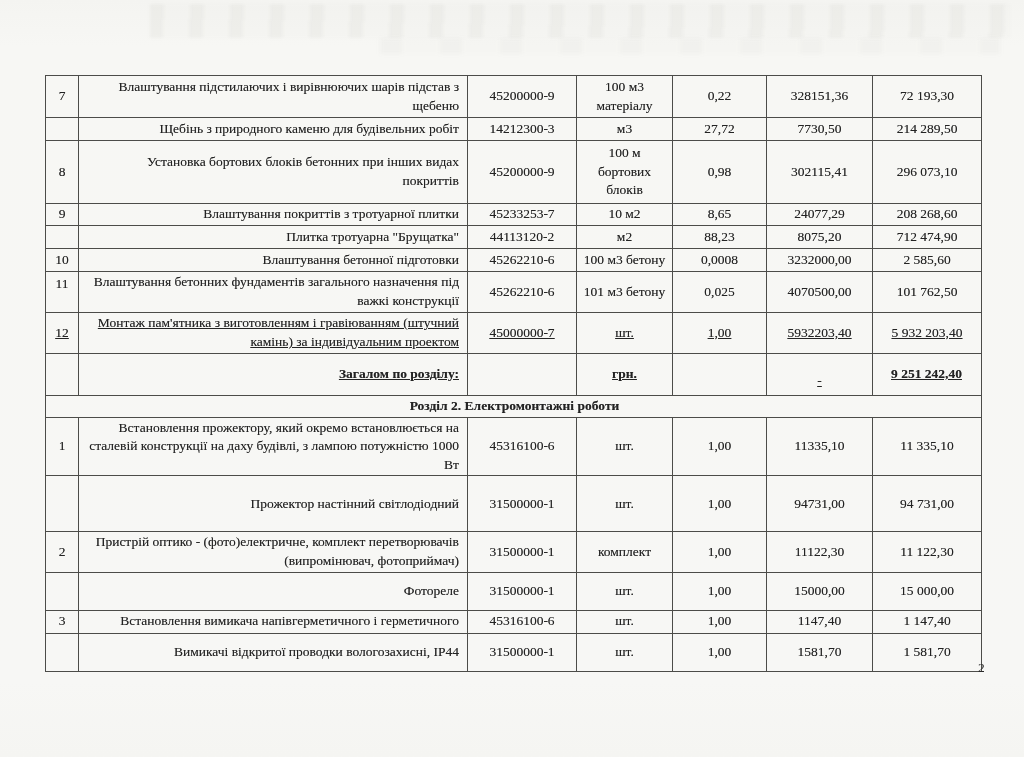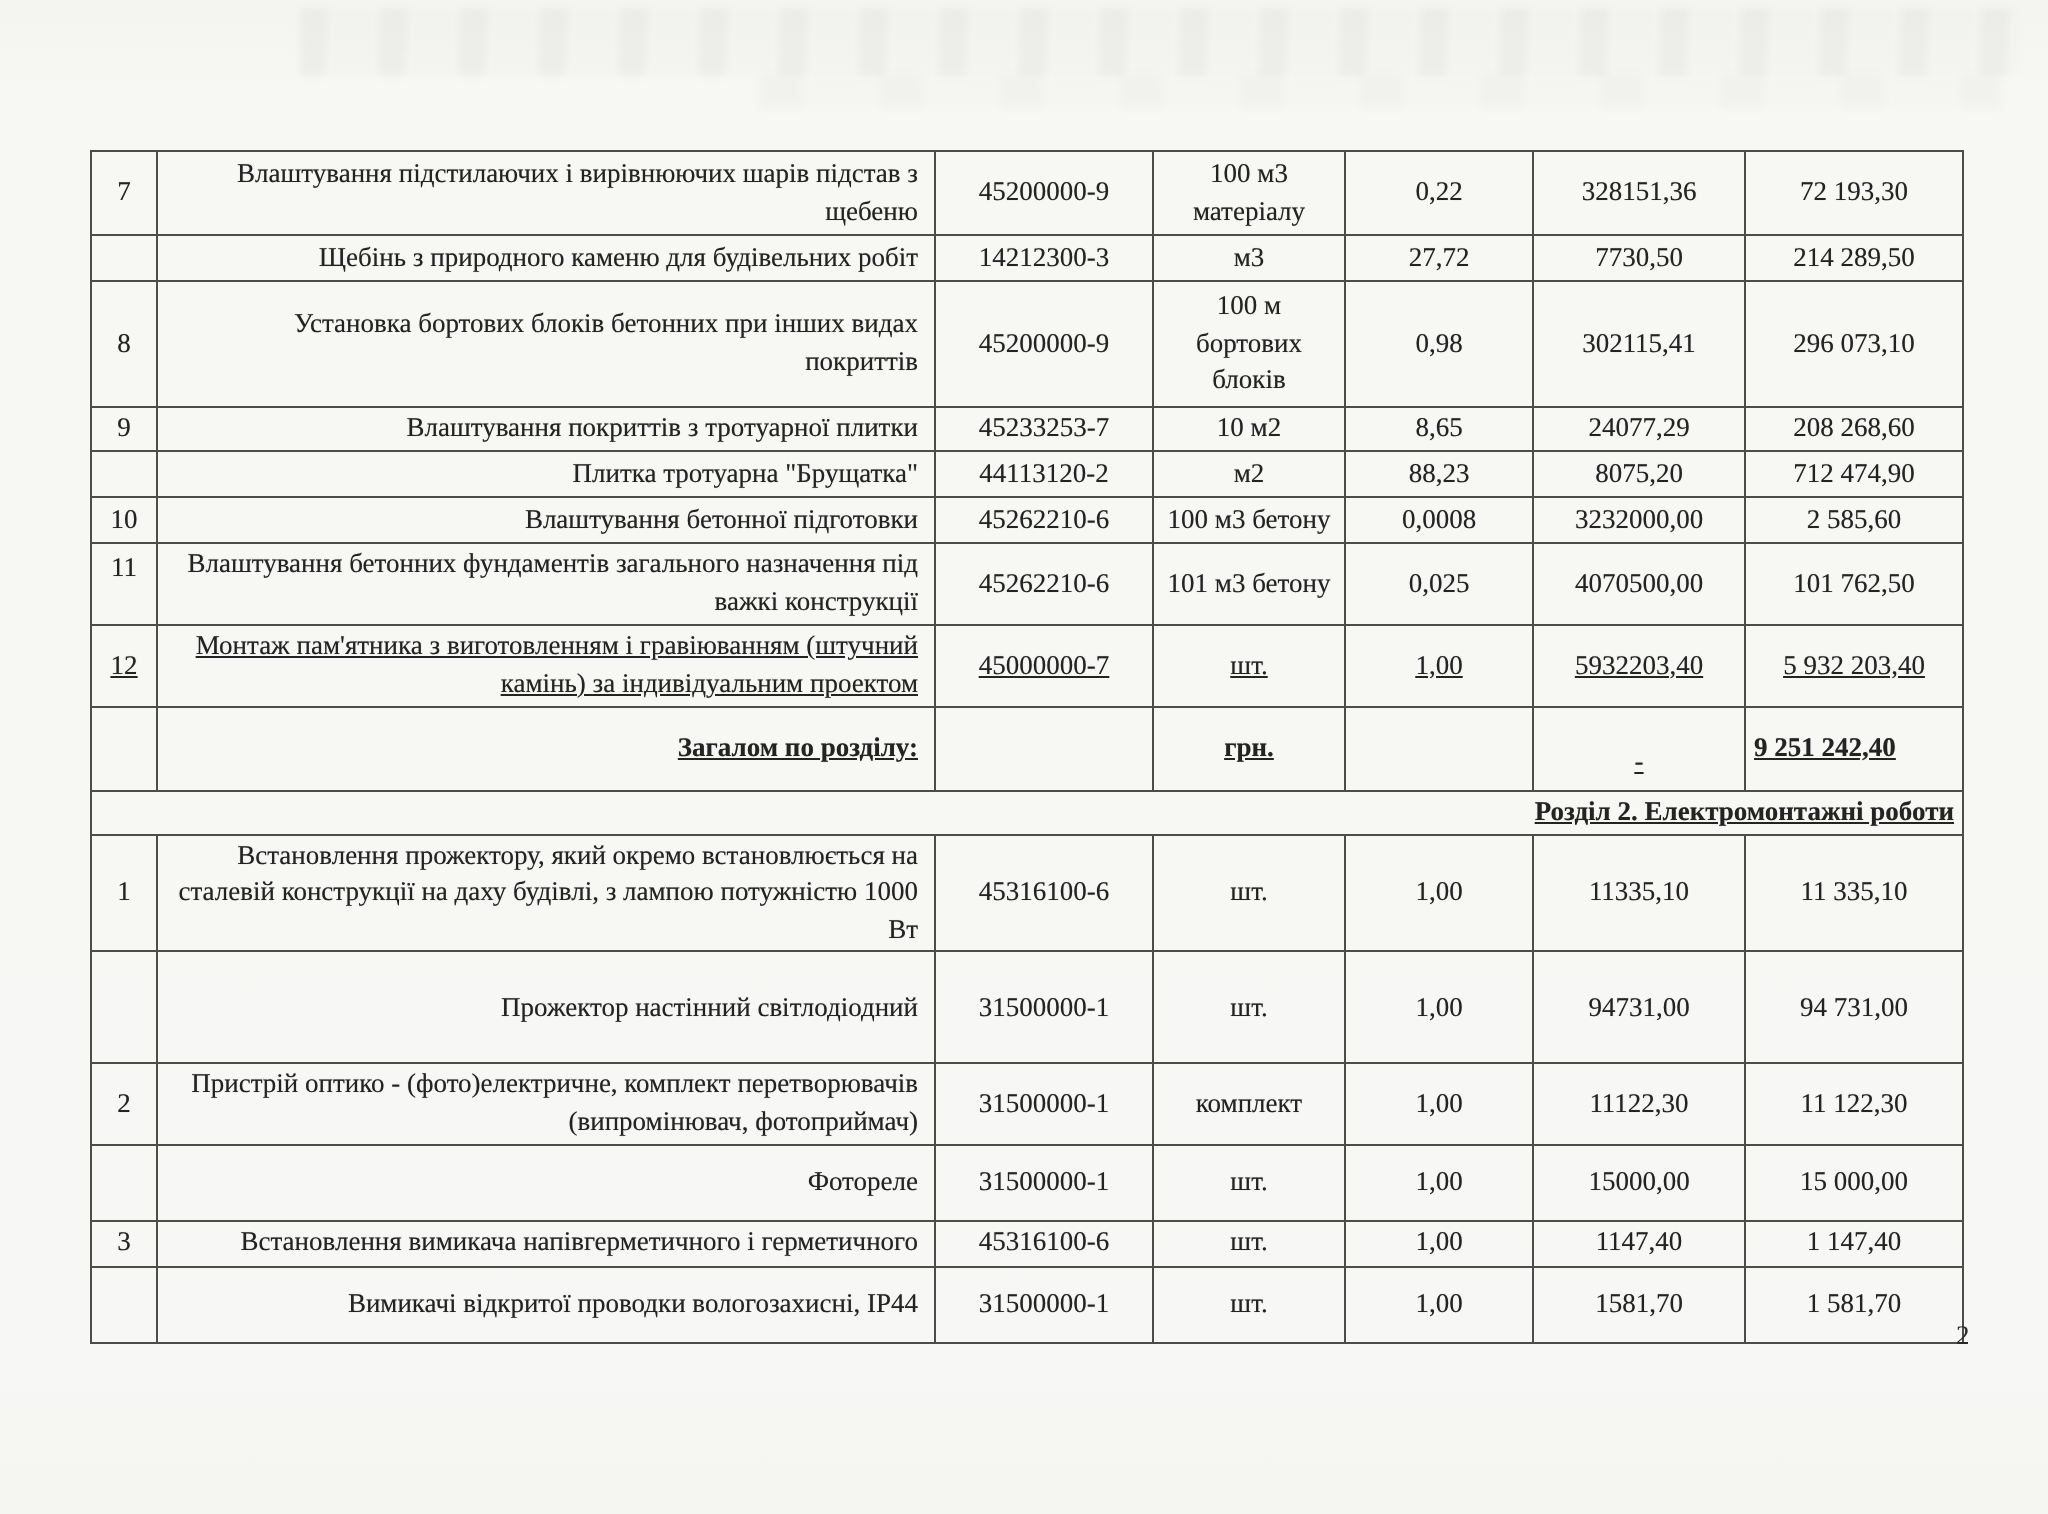--- a/index.html
+++ b/index.html
@@ -43,26 +43,26 @@
   .estimate td {
     border: 1px solid #4c4c49;
     vertical-align: middle;
     text-align: center;
     padding: 1px 4px;
     overflow: hidden;
     text-shadow: 0 0 0.4px rgba(40,40,40,0.45);
   }
   .estimate .col-desc { text-align: right; padding-left: 10px; padding-right: 8px; }
   .estimate td.section {
-    text-align: right; font-weight: bold; padding-left: 6px; text-decoration: underline;
+    text-align: center; font-weight: bold; padding-left: 6px;
   }
   tr.subtotal-row .col-desc,
   tr.subtotal-row .col-unit,
   tr.subtotal-row .col-total { font-weight: bold; }
-  tr.subtotal-row .col-total { text-align: left; padding-right: 5px; }
+  tr.subtotal-row .col-total { text-align: center; padding-right: 5px; }
   tr.subtotal-row .col-price { vertical-align: bottom; padding-bottom: 4px; }
   
   .estimate tr:nth-child(1)  { height: 42px; }
   .estimate tr:nth-child(2)  { height: 23px; }
   .estimate tr:nth-child(3)  { height: 63px; }
   .estimate tr:nth-child(4)  { height: 22px; }
   .estimate tr:nth-child(5)  { height: 23px; }
   .estimate tr:nth-child(6)  { height: 23px; }
   .estimate tr:nth-child(7)  { height: 39px; }
   .estimate tr:nth-child(7) .col-num  { vertical-align: top; padding-top: 3px; font-family: Liberation Serif, serif; }

